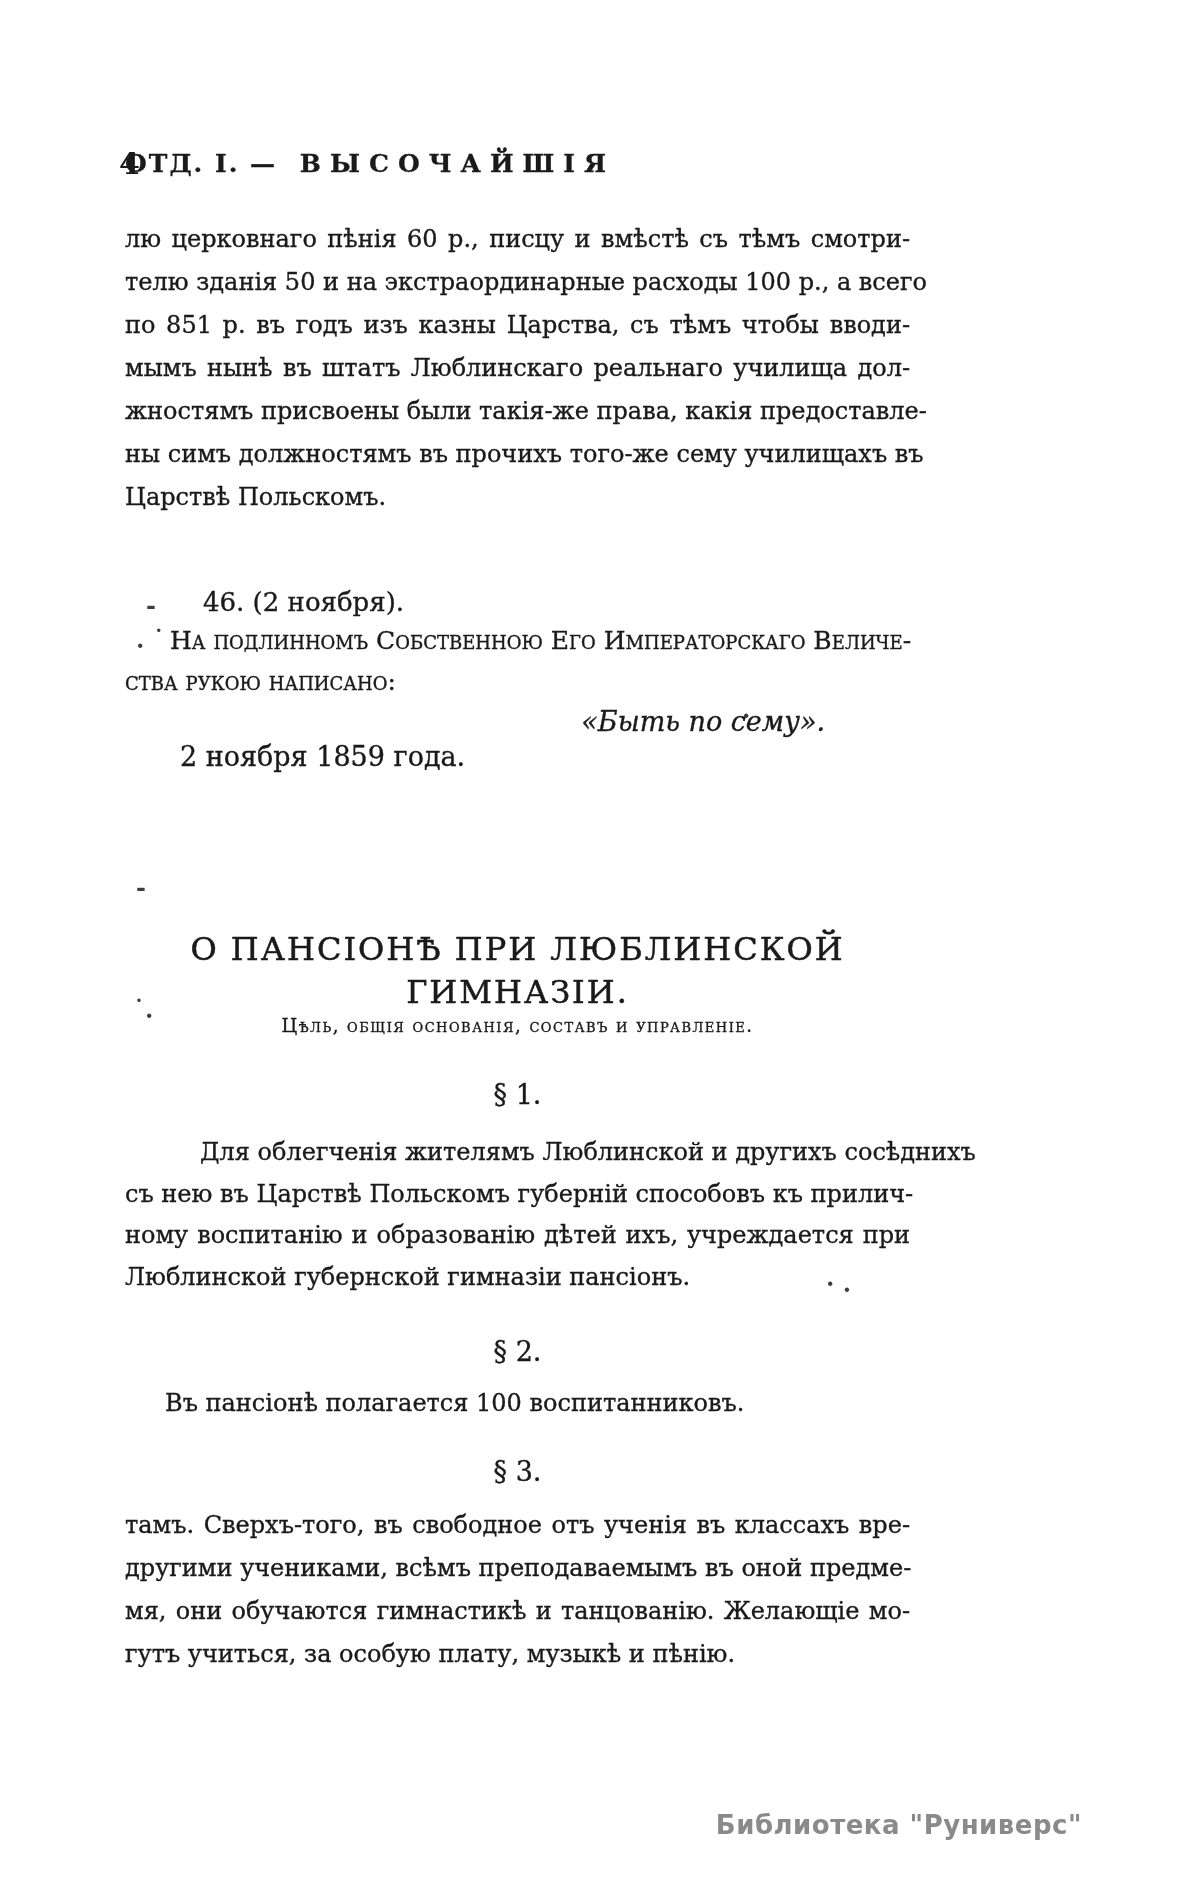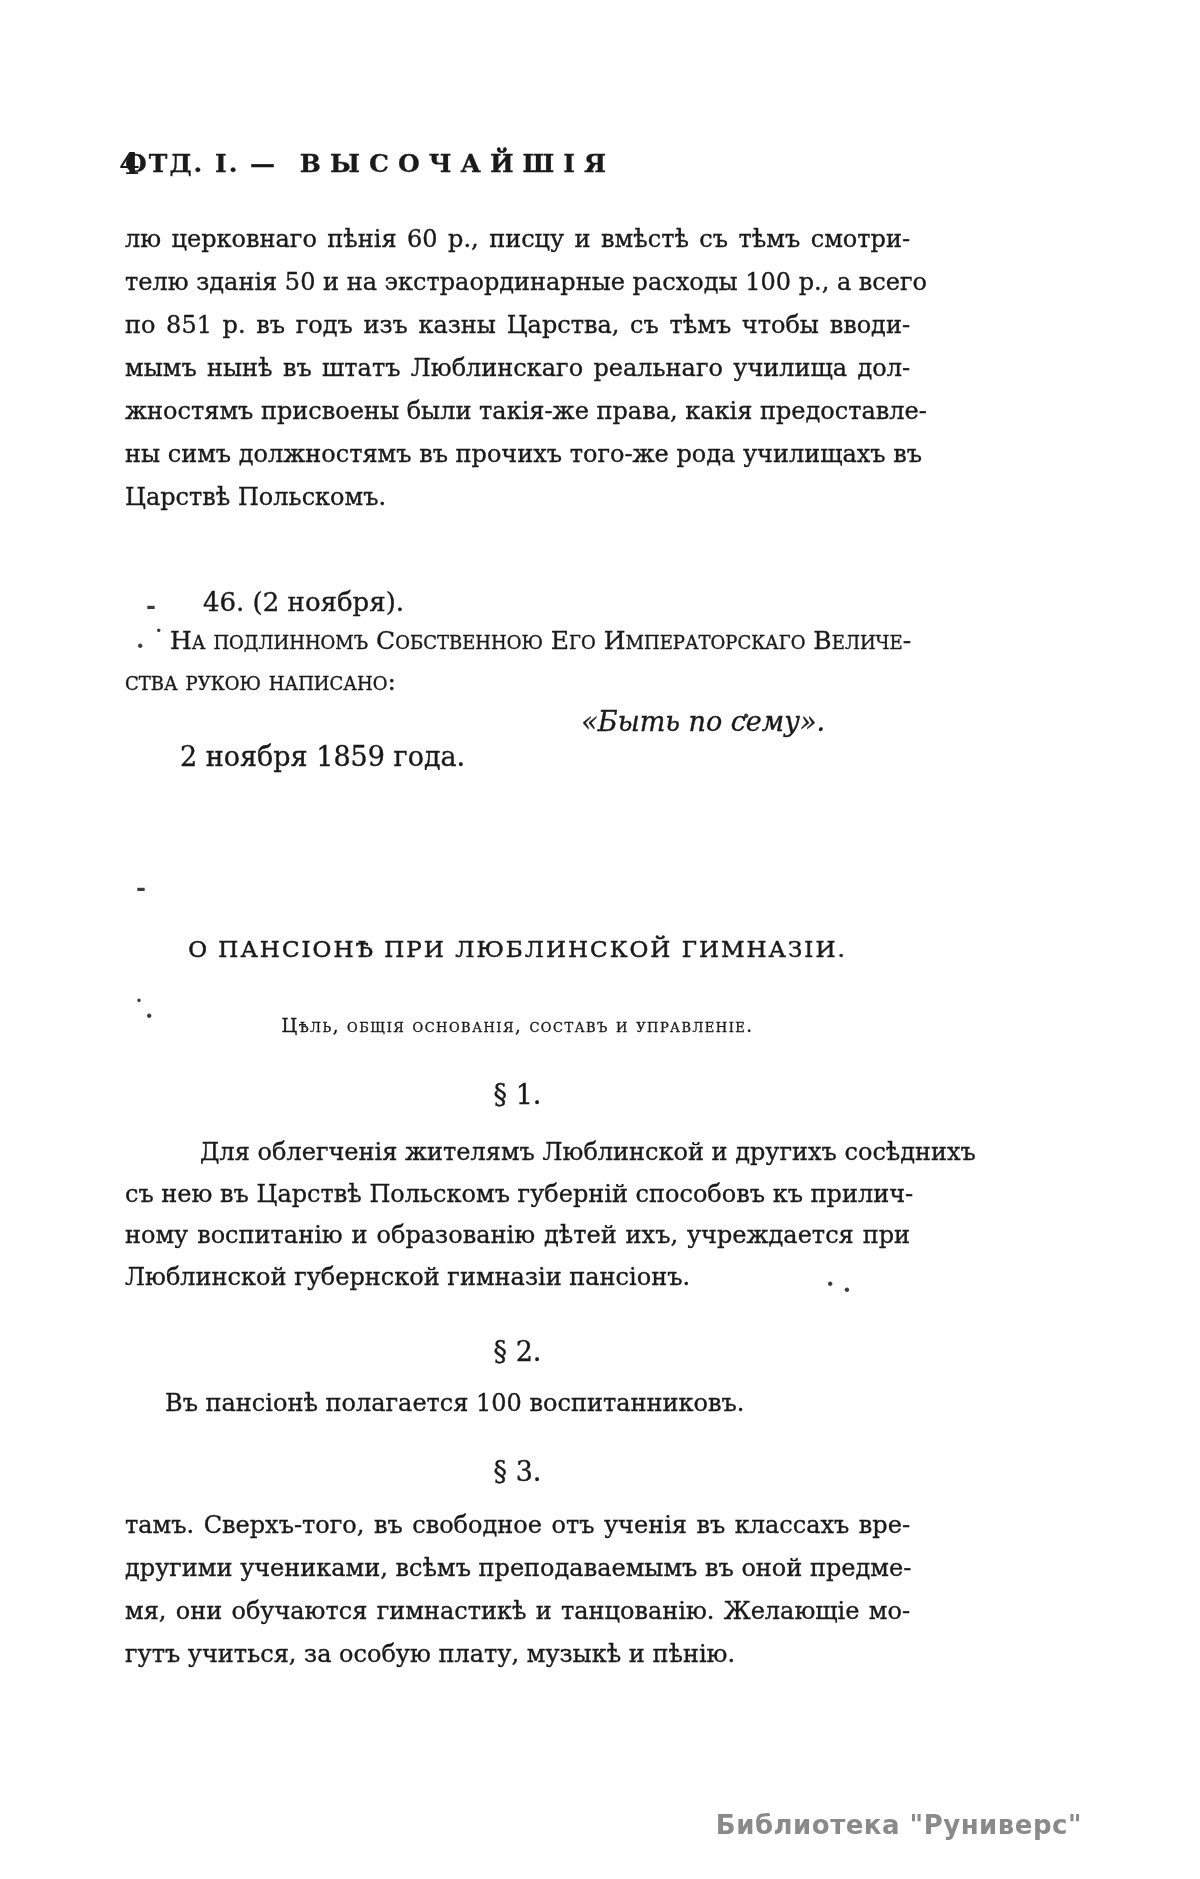--- a/index.html
+++ b/index.html
@@ -45,21 +45,21 @@
   .decree-number{top:581px; font-size:26px; padding-left:78px;}
   .inscription{top:620px; line-height:41px; font-size:25px; font-variant:small-caps; --ind:45px;}
   .resolution{top:700px; font-size:27px; font-style:italic; text-align:right; padding-right:85px; box-sizing:border-box;}
   .date-line{top:735px; font-size:27px; padding-left:55px;}
   .place-line{top:775px; font-size:27px; padding-left:88px;}
   .statute-title{
     top:846px; font-size:44px; letter-spacing:7px; text-align:center;
     -webkit-text-stroke:1.6px var(--ink);
   }
   .statute-subtitle{
-    top:928px; font-size:23px; letter-spacing:2px; text-align:center;
+    top:928px; font-size:32px; letter-spacing:2px; text-align:center;
     -webkit-text-stroke:0.5px var(--ink);
   }
   .chapter-heading{
     top:1004px; font-size:18px; letter-spacing:1.5px; text-align:center;
     font-variant:small-caps;
   }
   .sec-num{text-align:center; font-size:27px;}
   .sn1{top:1073px;} .sn2{top:1330px;} .sn3{top:1450px;}
   .s1p{top:1132px; line-height:41.5px; --ind:75px;}
   .s2p{top:1382px; --ind:40px;}
@@ -98,21 +98,21 @@
       <span class="spread">ВЫСОЧАЙШІЯ</span>
     </div>
   </header>
 
   <section class="tb para1">
       <div class="body-line just">лю церковнаго пѣнія 60 р., писцу и вмѣстѣ съ тѣмъ смотри-</div>
       <div class="body-line just">телю зданія 50 и на экстраординарные расходы 100 р., а всего</div>
       <div class="body-line just">по 851 р. въ годъ изъ казны Царства, съ тѣмъ чтобы вводи-</div>
       <div class="body-line just">мымъ нынѣ въ штатъ Люблинскаго реальнаго училища дол-</div>
       <div class="body-line just">жностямъ присвоены были такія-же права, какія предоставле-</div>
-      <div class="body-line just">ны симъ должностямъ въ прочихъ того-же рода училищахъ въ</div>
+      <div class="body-line just">ны симъ должностямъ въ прочихъ того-же сему училищахъ въ</div>
       <div class="body-line">Царствѣ Польскомъ.</div>
     </section>
 
   <div class="tb decree-number">46. (2 ноября).</div>
 
   <section class="tb inscription">
       <div class="body-line just indent">На подлинномъ Собственною Его Императорскаго Величе-</div>
       <div class="body-line">ства рукою написано:</div>
     </section>
 

